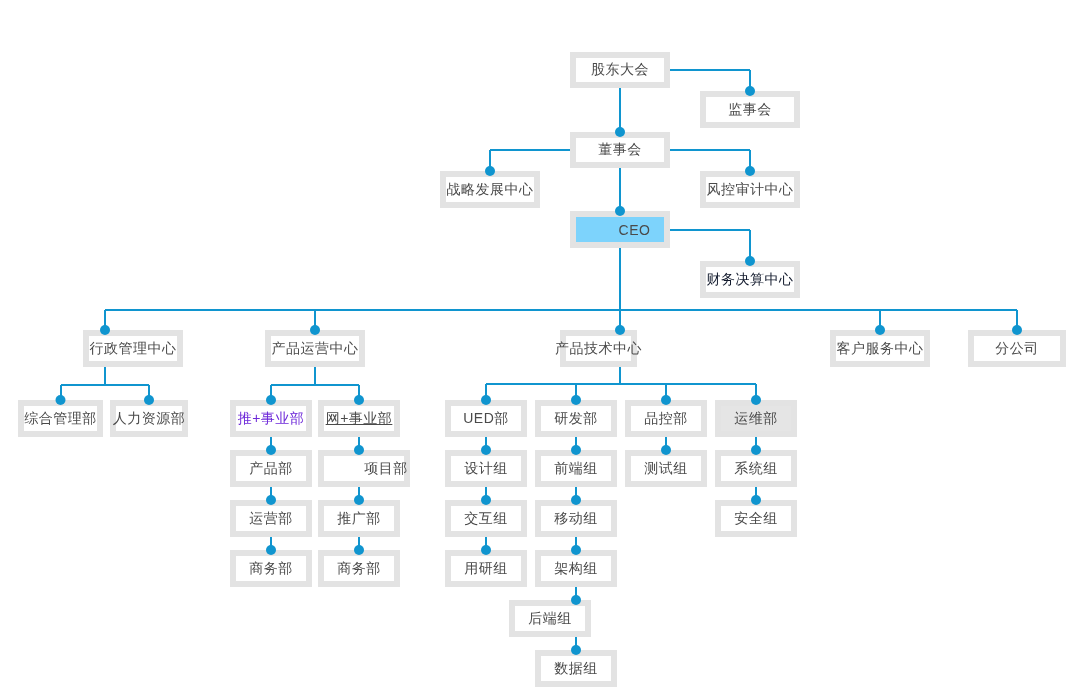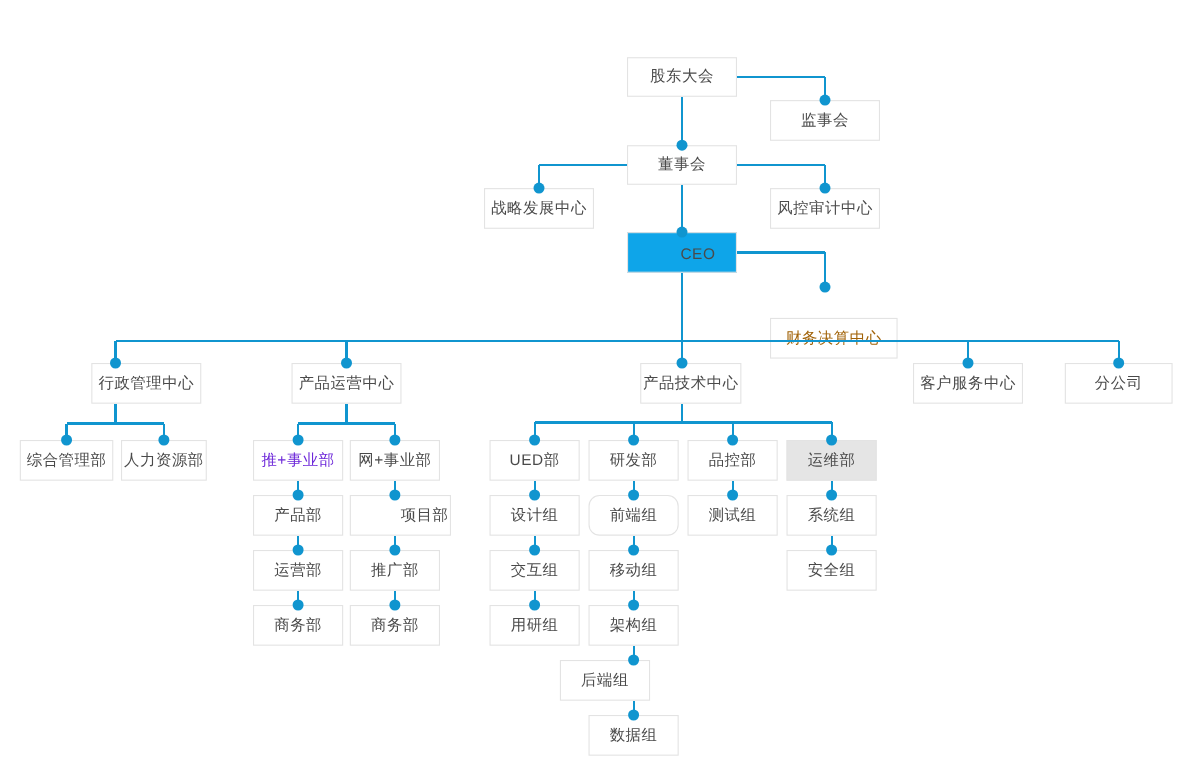--- a/index.html
+++ b/index.html
@@ -16,63 +16,63 @@
     left: 0; top: 0;
     width: 1070px; height: 689px;
     pointer-events: none;
     z-index: 2;
   }
   #nodes-layer { position: absolute; left: 0; top: 0; z-index: 1; }
   .org-node {
     position: absolute;
     box-sizing: border-box;
     background: #ffffff;
-    border: 1px solid #f97316;
+    border: 6px solid #f97316;
     color: #4a4a4a;
     font-size: 14px;
     display: flex;
     align-items: center;
     justify-content: center;
     white-space: nowrap;
     letter-spacing: 0.5px;
   }
 </style>
 </head>
 <body>
 
 <div class="canvas">
   <div id="nodes-layer">
       <div class="org-node" style="left: 570px; top: 52px; width: 100px; height: 36px; border-color: rgb(227, 227, 227); background: rgb(255, 255, 255); color: rgb(74, 74, 74);">股东大会</div>
       <div class="org-node" style="left: 700px; top: 91px; width: 100px; height: 37px; border-color: rgb(227, 227, 227); background: rgb(255, 255, 255); color: rgb(74, 74, 74);">监事会</div>
       <div class="org-node" style="left: 570px; top: 132px; width: 100px; height: 36px; border-color: rgb(227, 227, 227); background: rgb(255, 255, 255); color: rgb(74, 74, 74);">董事会</div>
       <div class="org-node" style="left: 440px; top: 171px; width: 100px; height: 37px; border-color: rgb(227, 227, 227); background: rgb(255, 255, 255); color: rgb(74, 74, 74);">战略发展中心</div>
       <div class="org-node" style="left: 700px; top: 171px; width: 100px; height: 37px; border-color: rgb(227, 227, 227); background: rgb(255, 255, 255); color: rgb(74, 74, 74);">风控审计中心</div>
-      <div class="org-node" style="left: 570px; top: 211px; width: 100px; height: 37px; border-color: rgb(227, 227, 227); background: #0ea5e9; color: rgb(74, 74, 74); padding-left: 29px;">CEO</div>
-      <div class="org-node" style="left: 700px; top: 261px; width: 116px; height: 37px; border-color: rgb(227, 227, 227); background: rgb(255, 255, 255); color: #a16207; margin-top: 28px;">财务决算中心</div>
+      <div class="org-node" style="left: 570px; top: 211px; width: 100px; height: 37px; border-color: rgb(227, 227, 227); background: #7dd3fc; color: rgb(74, 74, 74); padding-left: 29px;">CEO</div>
+      <div class="org-node" style="left: 700px; top: 261px; width: 100px; height: 37px; border-color: rgb(227, 227, 227); background: rgb(255, 255, 255); color: #0f172a;">财务决算中心</div>
       <div class="org-node" style="left: 55px; top: 330px; width: 100px; height: 37px; border-color: rgb(227, 227, 227); background: rgb(255, 255, 255); color: rgb(74, 74, 74); margin-left: 28px;">行政管理中心</div>
       <div class="org-node" style="left: 265px; top: 330px; width: 100px; height: 37px; border-color: rgb(227, 227, 227); background: rgb(255, 255, 255); color: rgb(74, 74, 74);">产品运营中心</div>
-      <div class="org-node" style="left: 582px; top: 330px; width: 92px; height: 37px; border-color: rgb(227, 227, 227); background: rgb(255, 255, 255); color: rgb(74, 74, 74);">产品技术中心</div>
+      <div class="org-node" style="left: 560px; top: 330px; width: 77px; height: 37px; border-color: rgb(227, 227, 227); background: rgb(255, 255, 255); color: rgb(74, 74, 74);">产品技术中心</div>
       <div class="org-node" style="left: 830px; top: 330px; width: 100px; height: 37px; border-color: rgb(227, 227, 227); background: rgb(255, 255, 255); color: rgb(74, 74, 74);">客户服务中心</div>
       <div class="org-node" style="left: 968px; top: 330px; width: 98px; height: 37px; border-color: rgb(227, 227, 227); background: rgb(255, 255, 255); color: rgb(74, 74, 74);">分公司</div>
       <div class="org-node" style="left: 18px; top: 400px; width: 85px; height: 37px; border-color: rgb(227, 227, 227); background: rgb(255, 255, 255); color: rgb(74, 74, 74);">综合管理部</div>
       <div class="org-node" style="left: 110px; top: 400px; width: 78px; height: 37px; border-color: rgb(227, 227, 227); background: rgb(255, 255, 255); color: rgb(74, 74, 74);">人力资源部</div>
       <div class="org-node" style="left: 230px; top: 400px; width: 82px; height: 37px; border-color: rgb(227, 227, 227); background: rgb(255, 255, 255); color: #6d28d9;">推+事业部</div>
-      <div class="org-node" style="left: 318px; top: 400px; width: 82px; height: 37px; border-color: rgb(227, 227, 227); background: rgb(255, 255, 255); color: rgb(74, 74, 74);">网+事业部</div>
+      <div class="org-node" style="left: 318px; top: 400px; width: 82px; height: 37px; border-color: rgb(227, 227, 227); background: rgb(255, 255, 255); color: rgb(74, 74, 74); text-decoration: underline;">网+事业部</div>
       <div class="org-node" style="left: 230px; top: 450px; width: 82px; height: 37px; border-color: rgb(227, 227, 227); background: rgb(255, 255, 255); color: rgb(74, 74, 74);">产品部</div>
       <div class="org-node" style="left: 318px; top: 450px; width: 92px; height: 37px; border-color: rgb(227, 227, 227); background: rgb(255, 255, 255); color: rgb(74, 74, 74); padding-left: 44px;">项目部</div>
       <div class="org-node" style="left: 230px; top: 500px; width: 82px; height: 37px; border-color: rgb(227, 227, 227); background: rgb(255, 255, 255); color: rgb(74, 74, 74);">运营部</div>
       <div class="org-node" style="left: 318px; top: 500px; width: 82px; height: 37px; border-color: rgb(227, 227, 227); background: rgb(255, 255, 255); color: rgb(74, 74, 74);">推广部</div>
       <div class="org-node" style="left: 230px; top: 550px; width: 82px; height: 37px; border-color: rgb(227, 227, 227); background: rgb(255, 255, 255); color: rgb(74, 74, 74);">商务部</div>
       <div class="org-node" style="left: 318px; top: 550px; width: 82px; height: 37px; border-color: rgb(227, 227, 227); background: rgb(255, 255, 255); color: rgb(74, 74, 74);">商务部</div>
       <div class="org-node" style="left: 445px; top: 400px; width: 82px; height: 37px; border-color: rgb(227, 227, 227); background: rgb(255, 255, 255); color: rgb(74, 74, 74);">UED部</div>
       <div class="org-node" style="left: 535px; top: 400px; width: 82px; height: 37px; border-color: rgb(227, 227, 227); background: rgb(255, 255, 255); color: rgb(74, 74, 74);">研发部</div>
       <div class="org-node" style="left: 625px; top: 400px; width: 82px; height: 37px; border-color: rgb(227, 227, 227); background: rgb(255, 255, 255); color: rgb(74, 74, 74);">品控部</div>
       <div class="org-node" style="left: 715px; top: 400px; width: 82px; height: 37px; border-color: rgb(227, 227, 227); background: #e5e5e5; color: rgb(74, 74, 74);">运维部</div>
       <div class="org-node" style="left: 445px; top: 450px; width: 82px; height: 37px; border-color: rgb(227, 227, 227); background: rgb(255, 255, 255); color: rgb(74, 74, 74);">设计组</div>
-      <div class="org-node" style="left: 535px; top: 450px; width: 82px; height: 37px; border-color: rgb(227, 227, 227); background: rgb(255, 255, 255); color: rgb(74, 74, 74); border-radius: 10px;">前端组</div>
+      <div class="org-node" style="left: 535px; top: 450px; width: 82px; height: 37px; border-color: rgb(227, 227, 227); background: rgb(255, 255, 255); color: rgb(74, 74, 74);">前端组</div>
       <div class="org-node" style="left: 625px; top: 450px; width: 82px; height: 37px; border-color: rgb(227, 227, 227); background: rgb(255, 255, 255); color: rgb(74, 74, 74);">测试组</div>
       <div class="org-node" style="left: 715px; top: 450px; width: 82px; height: 37px; border-color: rgb(227, 227, 227); background: rgb(255, 255, 255); color: rgb(74, 74, 74); text-align: right;">系统组</div>
       <div class="org-node" style="left: 445px; top: 500px; width: 82px; height: 37px; border-color: rgb(227, 227, 227); background: rgb(255, 255, 255); color: rgb(74, 74, 74);">交互组</div>
       <div class="org-node" style="left: 535px; top: 500px; width: 82px; height: 37px; border-color: rgb(227, 227, 227); background: rgb(255, 255, 255); color: rgb(74, 74, 74);">移动组</div>
       <div class="org-node" style="left: 715px; top: 500px; width: 82px; height: 37px; border-color: rgb(227, 227, 227); background: rgb(255, 255, 255); color: rgb(74, 74, 74);">安全组</div>
       <div class="org-node" style="left: 445px; top: 550px; width: 82px; height: 37px; border-color: rgb(227, 227, 227); background: rgb(255, 255, 255); color: rgb(74, 74, 74);">用研组</div>
       <div class="org-node" style="left: 535px; top: 550px; width: 82px; height: 37px; border-color: rgb(227, 227, 227); background: rgb(255, 255, 255); color: rgb(74, 74, 74);">架构组</div>
       <div class="org-node" style="left: 509px; top: 600px; width: 82px; height: 37px; border-color: rgb(227, 227, 227); background: rgb(255, 255, 255); color: rgb(74, 74, 74);">后端组</div>
       <div class="org-node" style="left: 535px; top: 650px; width: 82px; height: 37px; border-color: rgb(227, 227, 227); background: rgb(255, 255, 255); color: rgb(74, 74, 74);">数据组</div>
     </div>

